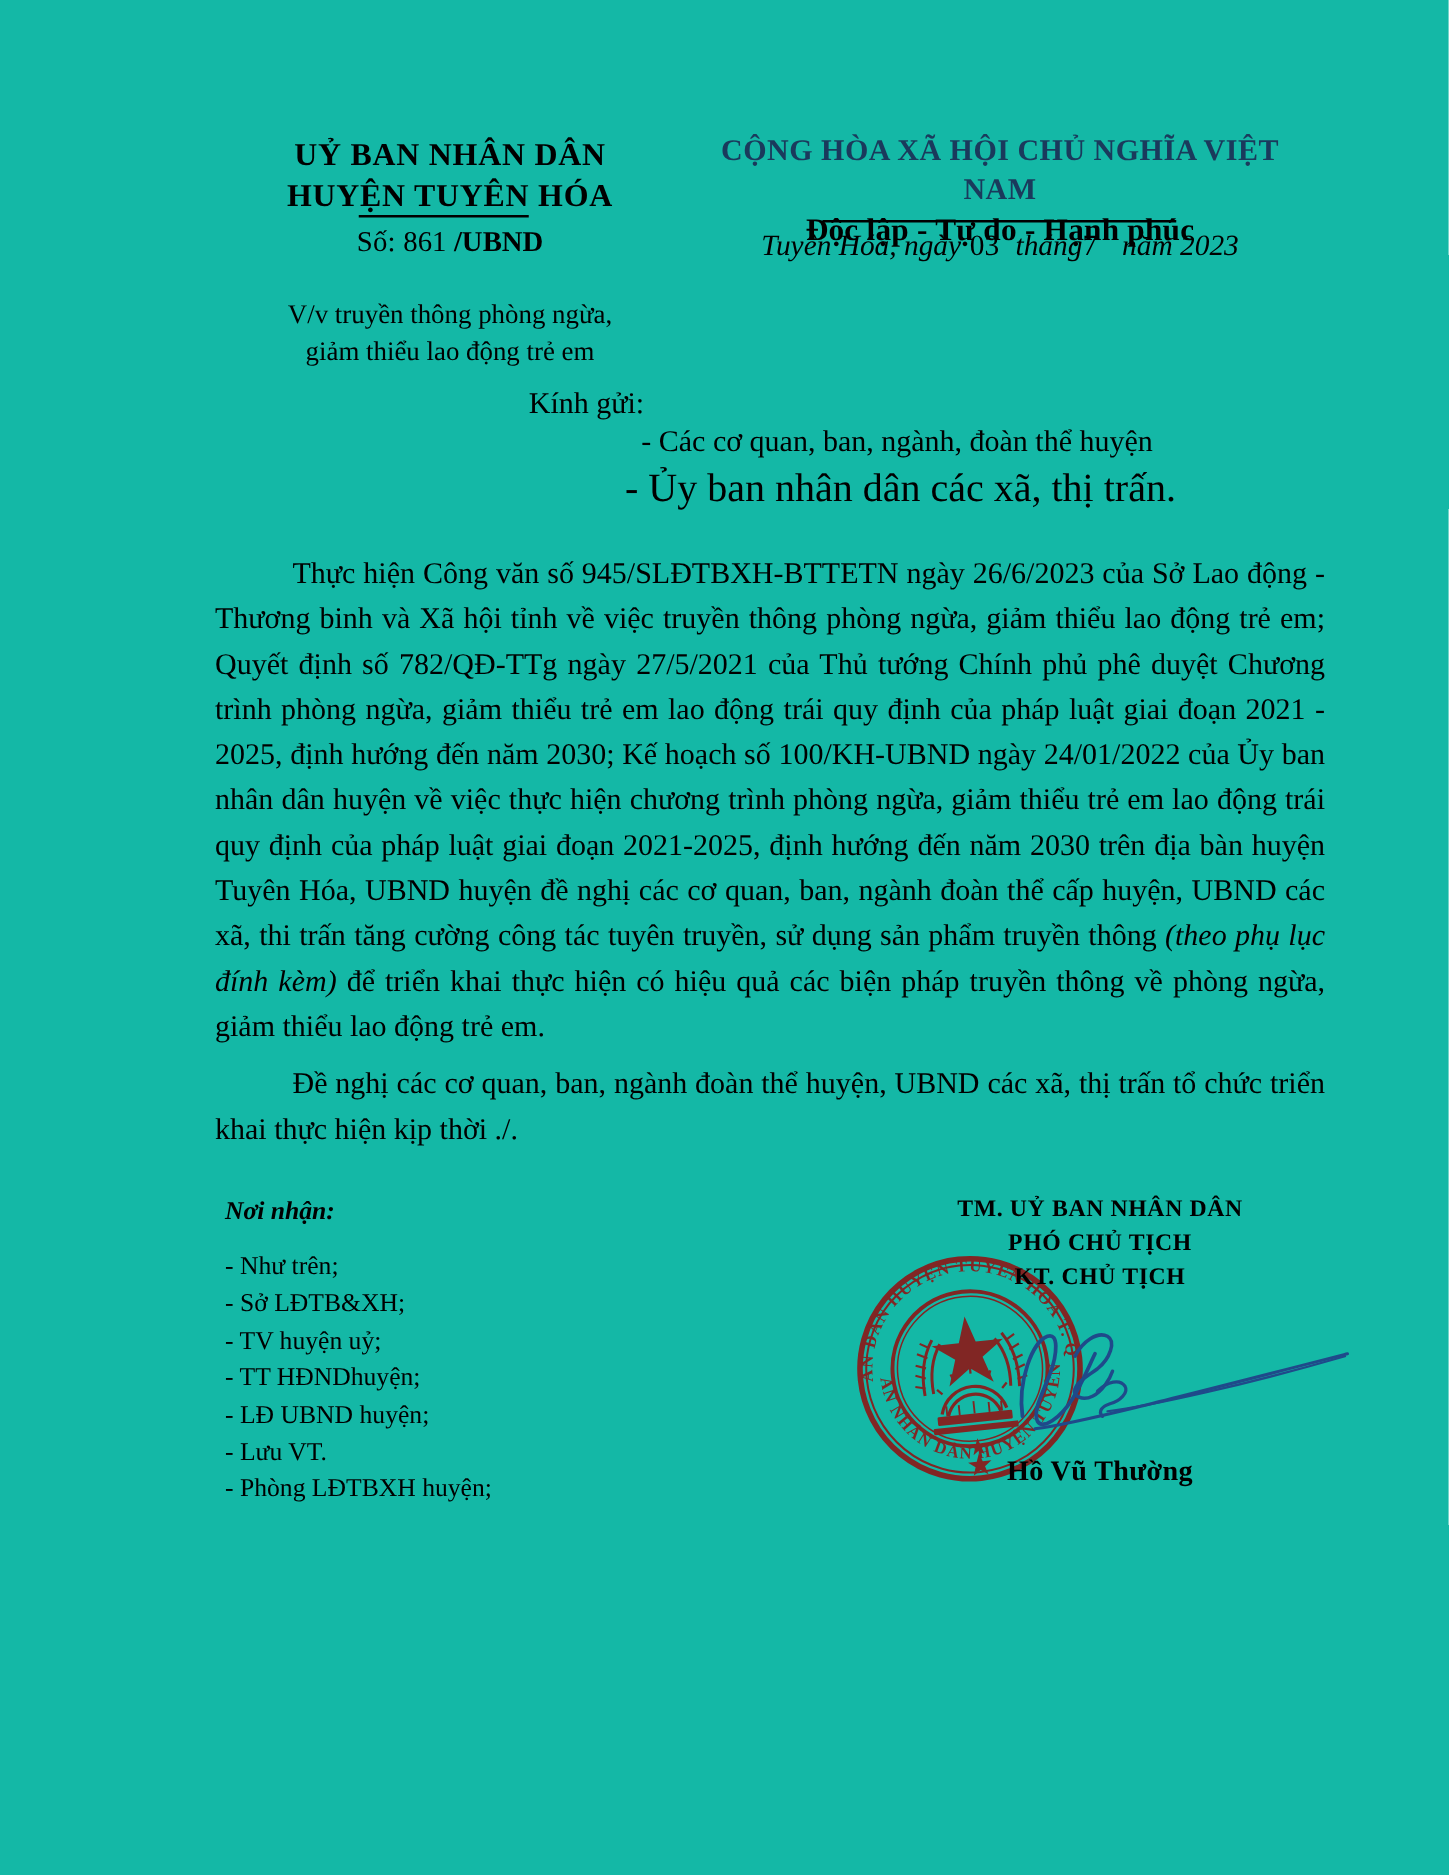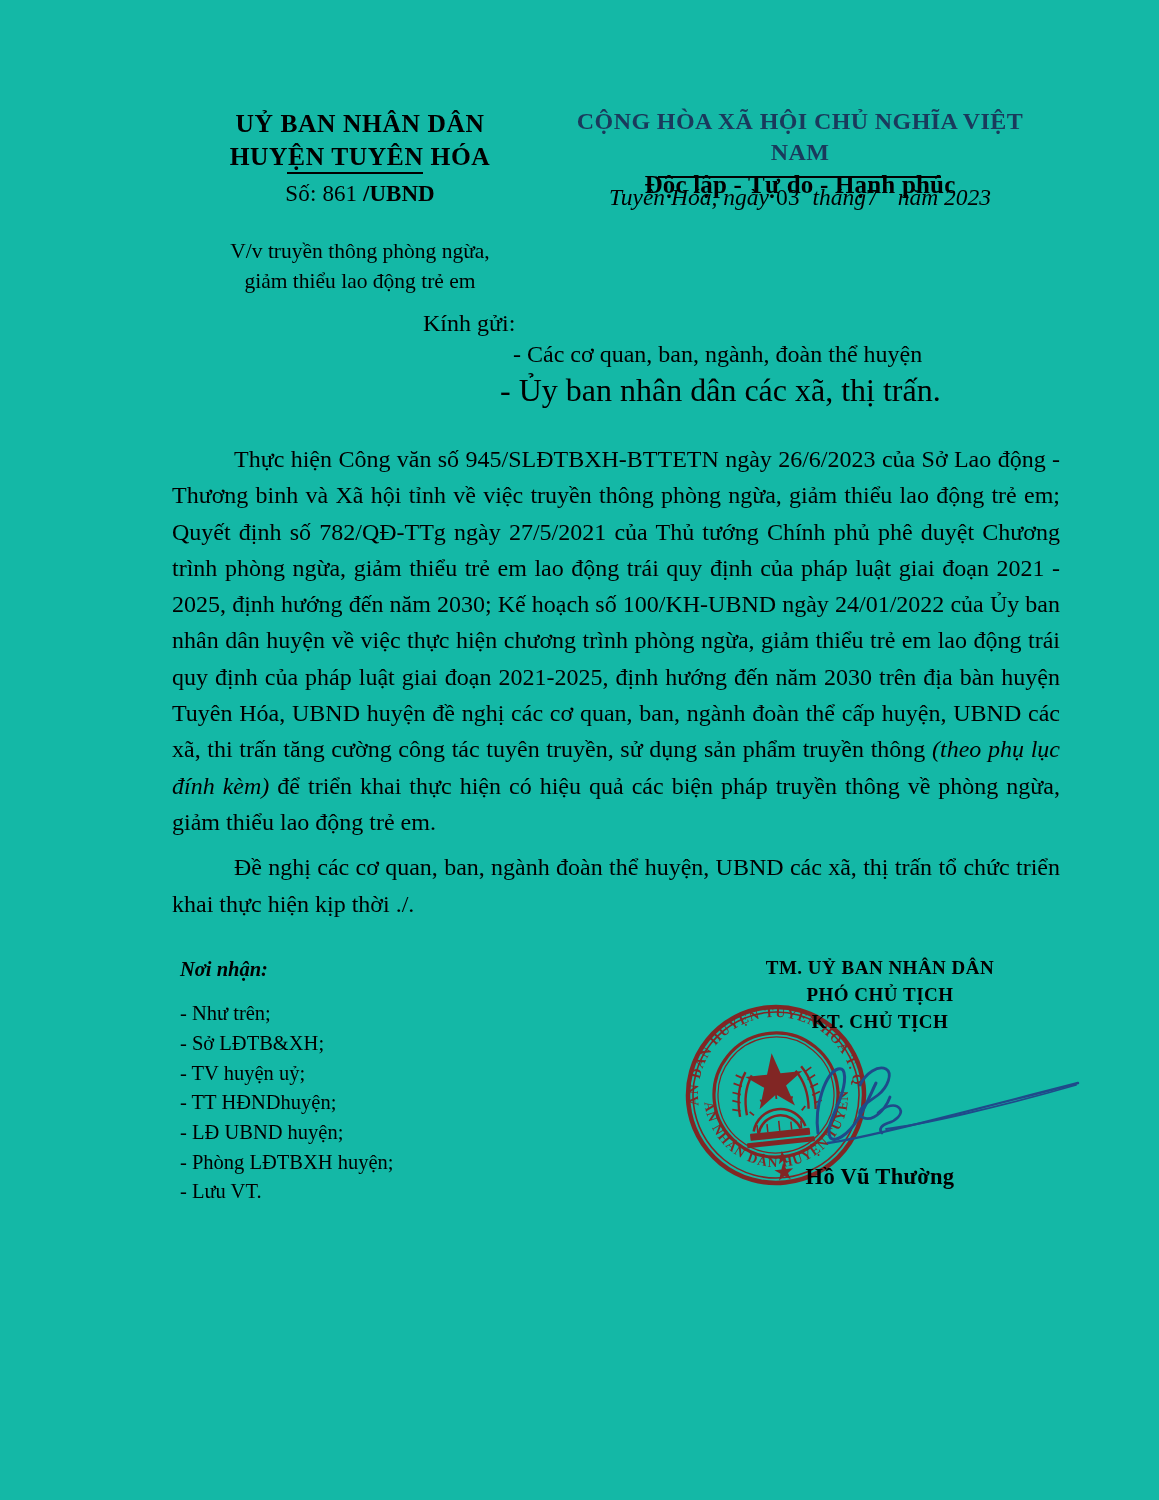--- a/index.html
+++ b/index.html
@@ -259,22 +259,22 @@
     <p class="p2">Đề nghị các cơ quan, ban, ngành đoàn thể huyện, UBND các xã, thị trấn tổ chức triển khai thực hiện kịp thời ./.</p>
   </div>
 
   <div class="noi-nhan">
     <div class="nn-title">Nơi nhận:</div>
     <div class="nn-item">- Như trên;</div>
     <div class="nn-item">- Sở LĐTB&amp;XH;</div>
     <div class="nn-item">- TV huyện uỷ;</div>
     <div class="nn-item">- TT HĐNDhuyện;</div>
     <div class="nn-item">- LĐ UBND huyện;</div>
+    <div class="nn-item">- Lưu VT.</div>
     <div class="nn-item">- Phòng LĐTBXH huyện;</div>
-    <div class="nn-item">- Lưu VT.</div>
   </div>
 
   <div class="sign-block">
     <div class="s-line">TM. UỶ BAN NHÂN DÂN</div>
     <div class="s-line">PHÓ CHỦ TỊCH</div>
     <div class="s-line">KT. CHỦ TỊCH</div>
   </div>
 
   <svg class="seal" viewBox="0 0 200 200">
     <defs>

